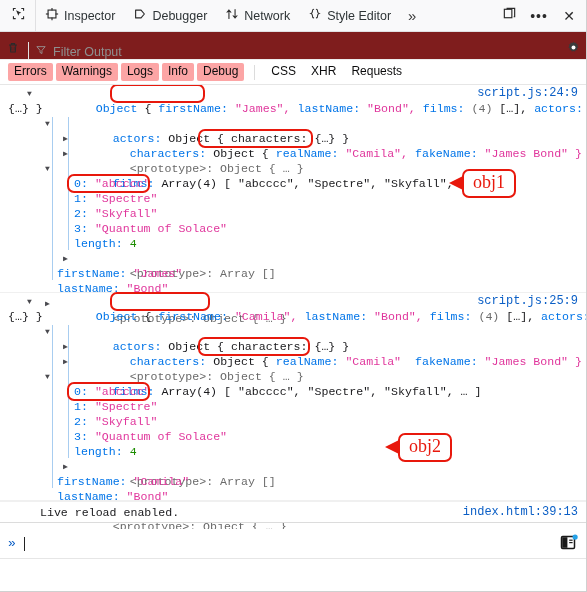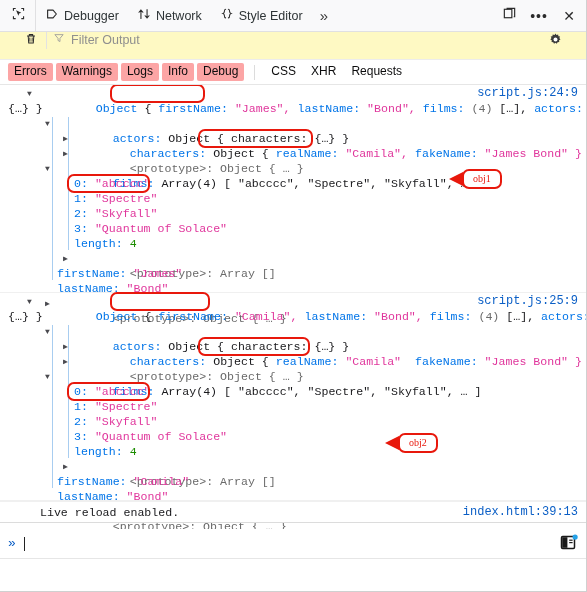--- a/index.html
+++ b/index.html
@@ -57,24 +57,24 @@
   .tb-btn {
     display: flex; align-items: center; justify-content: center;
     width: 30px; height: 32px;
     cursor: default;
   }
   .chev-more { font-size: 15px; color: #3a3a3a; padding: 0 8px; display:flex; align-items:center;}
 
   
   .filterbar {
     height: 28px;
-    display: flex; align-items: flex-start;
-    background: #fef9c3;
+    display: flex; align-items: flex-end;
+    background: #7f1d1d;
     border-bottom: 1px solid #ececec;
-    padding: 0 18px;
+    padding: 0 0;
   }
   .trash { width: 26px; display:flex; align-items:center; justify-content:center;}
   .vdiv { width: 1px; height: 17px; background: #e2e2e2; margin: 0 6px 0 2px;}
   .filter-input {
     flex: 1 1 auto;
     display: flex; align-items: center; gap: 6px;
     font-size: 12.5px;
     color: #8f8f8f;
   }
   .gear { width: 26px; display:flex; align-items:center; justify-content:center;}
@@ -158,21 +158,21 @@
   }
 
   
   .callout {
     position: absolute;
     border: 2.6px solid #e8180c;
     border-radius: 7px;
     background: #fff;
     color: #e8180c;
     font-family: "Liberation Serif", serif;
-    font-size: 10px;
+    font-size: 18px;
     padding: 2px 9px 3px;
     line-height: 1.1;
   }
   .callout .arrow {
     position: absolute;
     left: -15px; top: 50%;
     margin-top: -7px;
     width: 0; height: 0;
     border-top: 7px solid transparent;
     border-bottom: 7px solid transparent;
@@ -215,20 +215,32 @@
   <div class="toolbar">
     <div class="tb-picker">
       <span>
         <svg width="15" height="15" viewBox="0 0 16 16">
           <path d="M2 2h3v1.2H3.2V5H2V2zM11 2h3v3h-1.2V3.2H11V2zM2 11h1.2v1.8H5V14H2v-3zM12.8 11H14v3h-3v-1.2h1.8V11z" fill="#2b2b2b"></path>
           <path d="M5.4 4.6l5.6 2.6-2.3.8-.8 2.3-2.5-5.7z" fill="#2b2b2b"></path>
         </svg>
       </span>
     </div>
 
+    <div class="tab">
+      <span>
+        <svg width="14" height="14" viewBox="0 0 16 16">
+          <rect x="3.5" y="3.5" width="9" height="9" fill="none" stroke="#2b2b2b" stroke-width="1.3"></rect>
+          <line x1="8" y1="1" x2="8" y2="4" stroke="#2b2b2b" stroke-width="1.3"></line>
+          <line x1="8" y1="12" x2="8" y2="15" stroke="#2b2b2b" stroke-width="1.3"></line>
+          <line x1="1" y1="8" x2="4" y2="8" stroke="#2b2b2b" stroke-width="1.3"></line>
+          <line x1="12" y1="8" x2="15" y2="8" stroke="#2b2b2b" stroke-width="1.3"></line>
+        </svg>
+      </span>
+      <span>Inspector</span>
+    </div>
 
 
     <div class="tab">
       <span>
         <svg width="14" height="14" viewBox="0 0 16 16">
           <path d="M3 3.5h6.2L13 8l-3.8 4.5H3z" fill="none" stroke="#2b2b2b" stroke-width="1.3" stroke-linejoin="round"></path>
         </svg>
       </span>
       <span>Debugger</span>
     </div>

